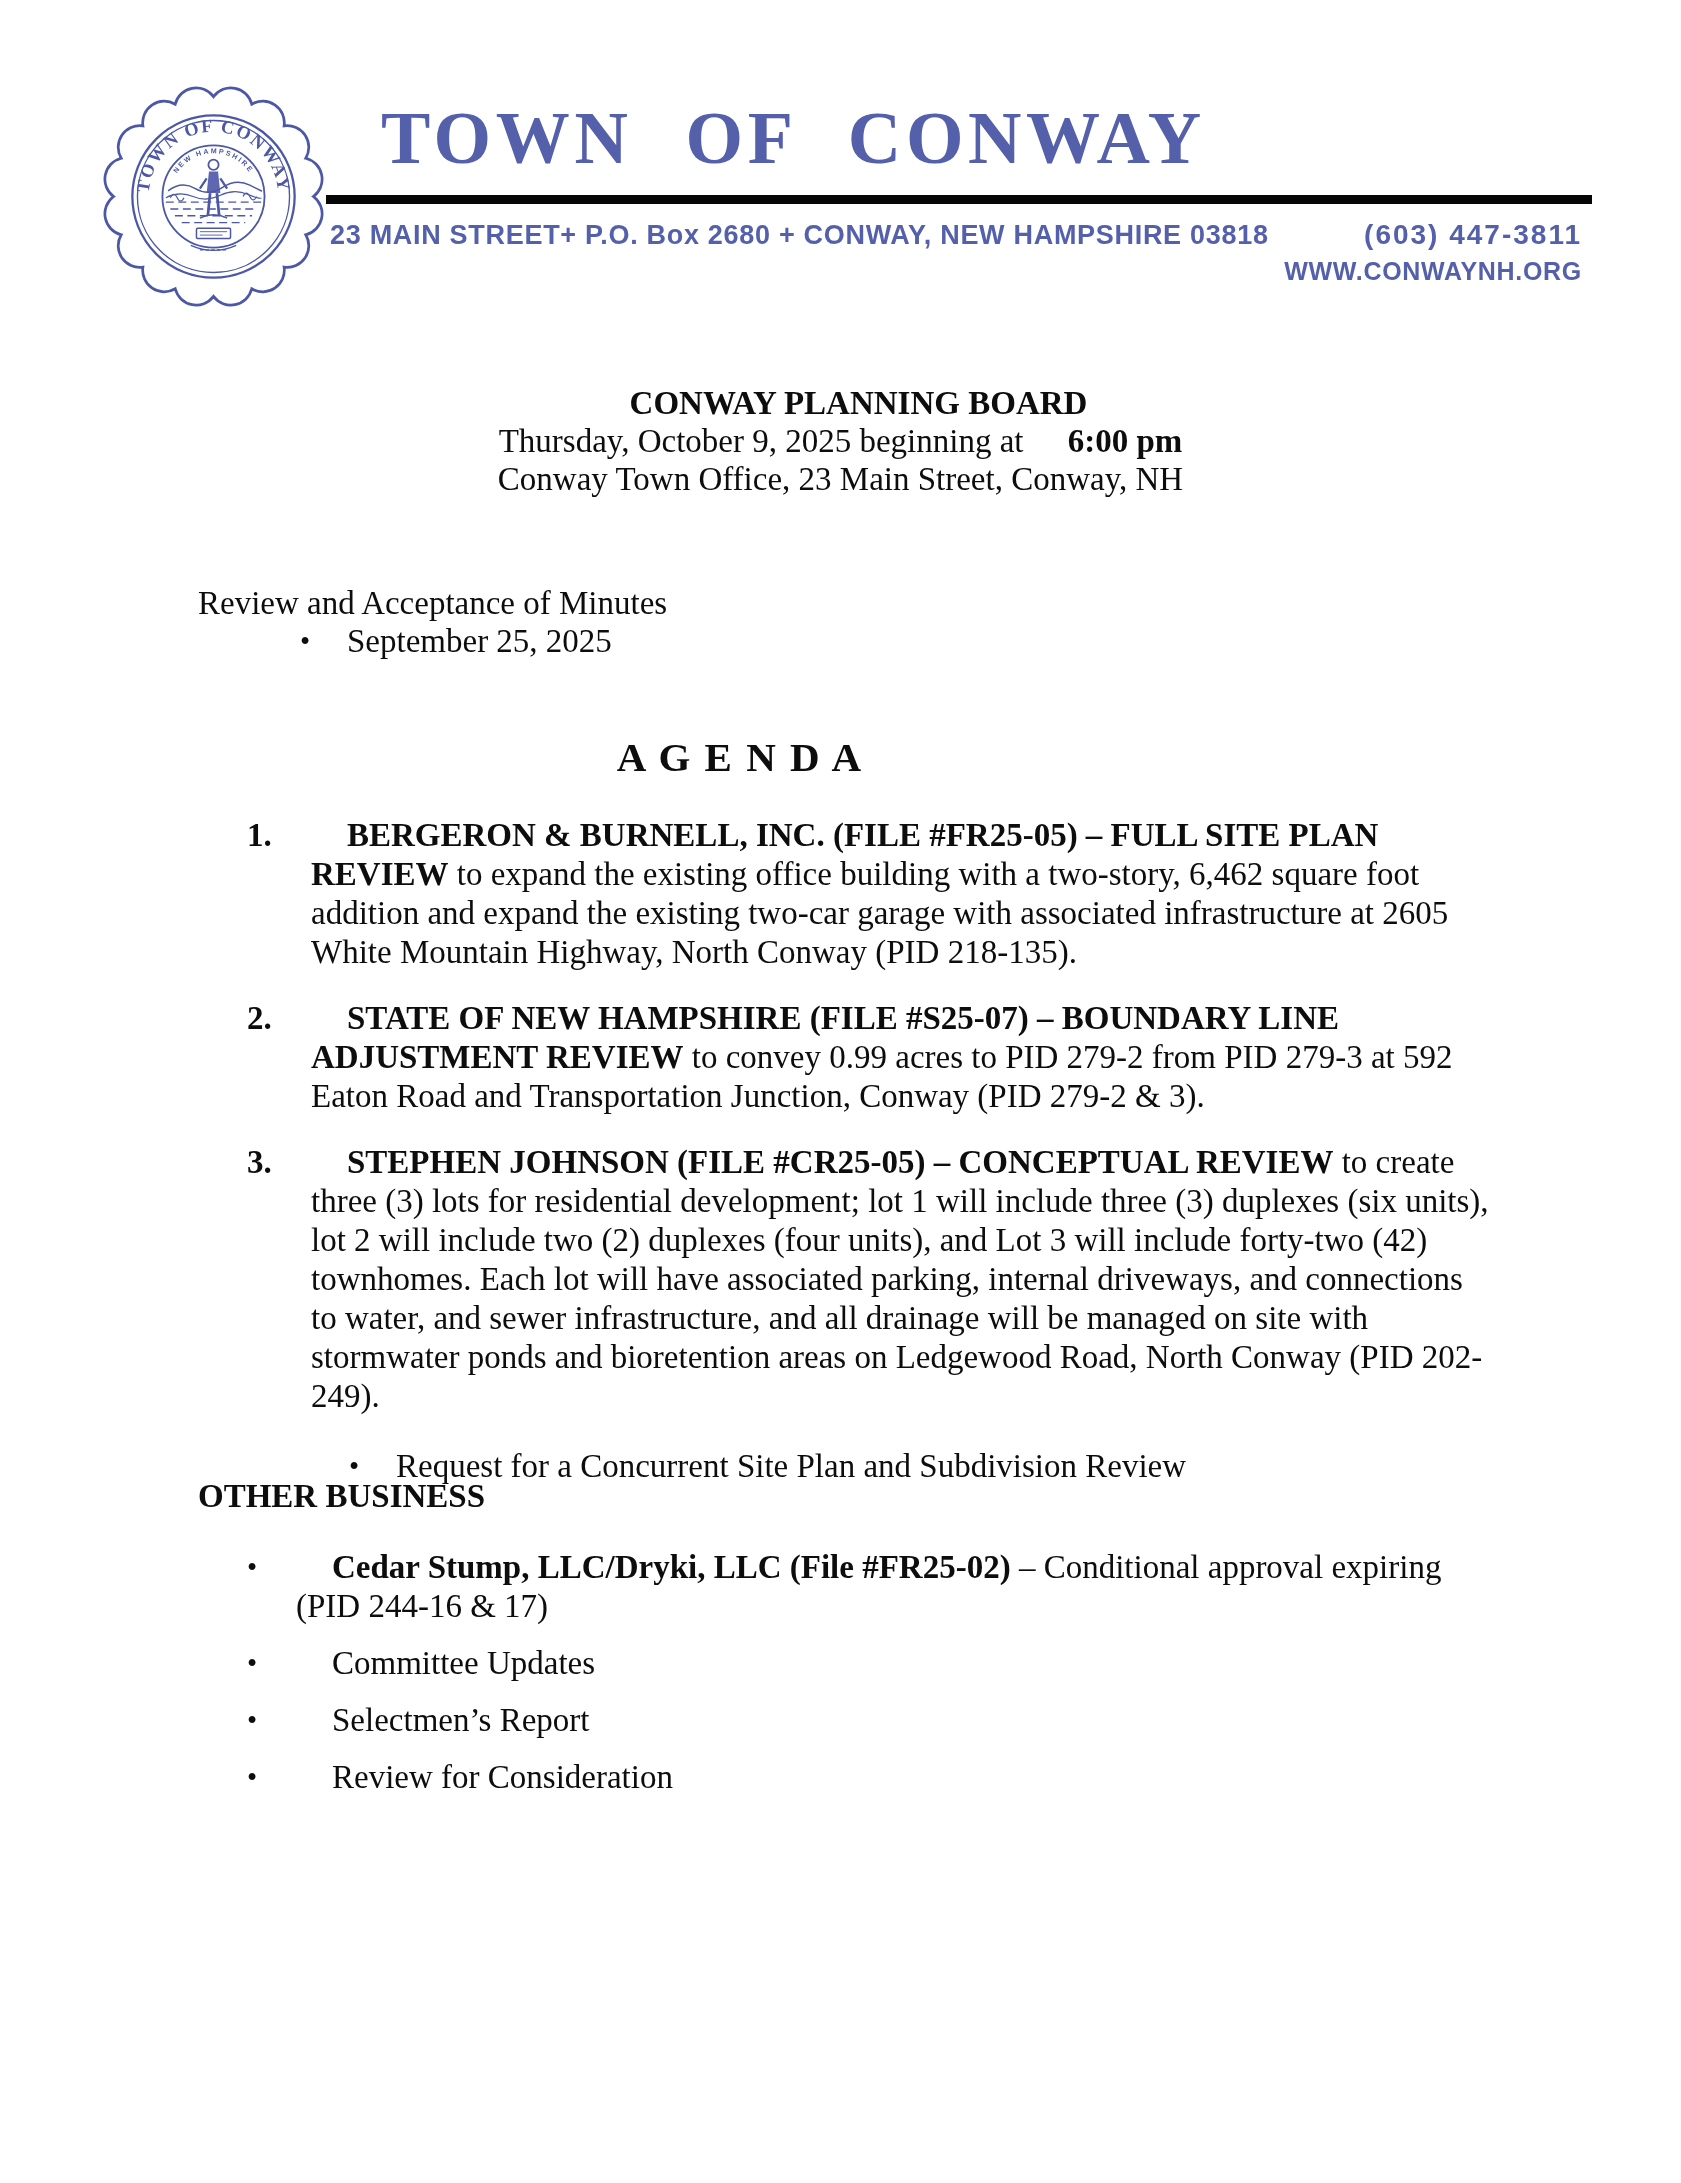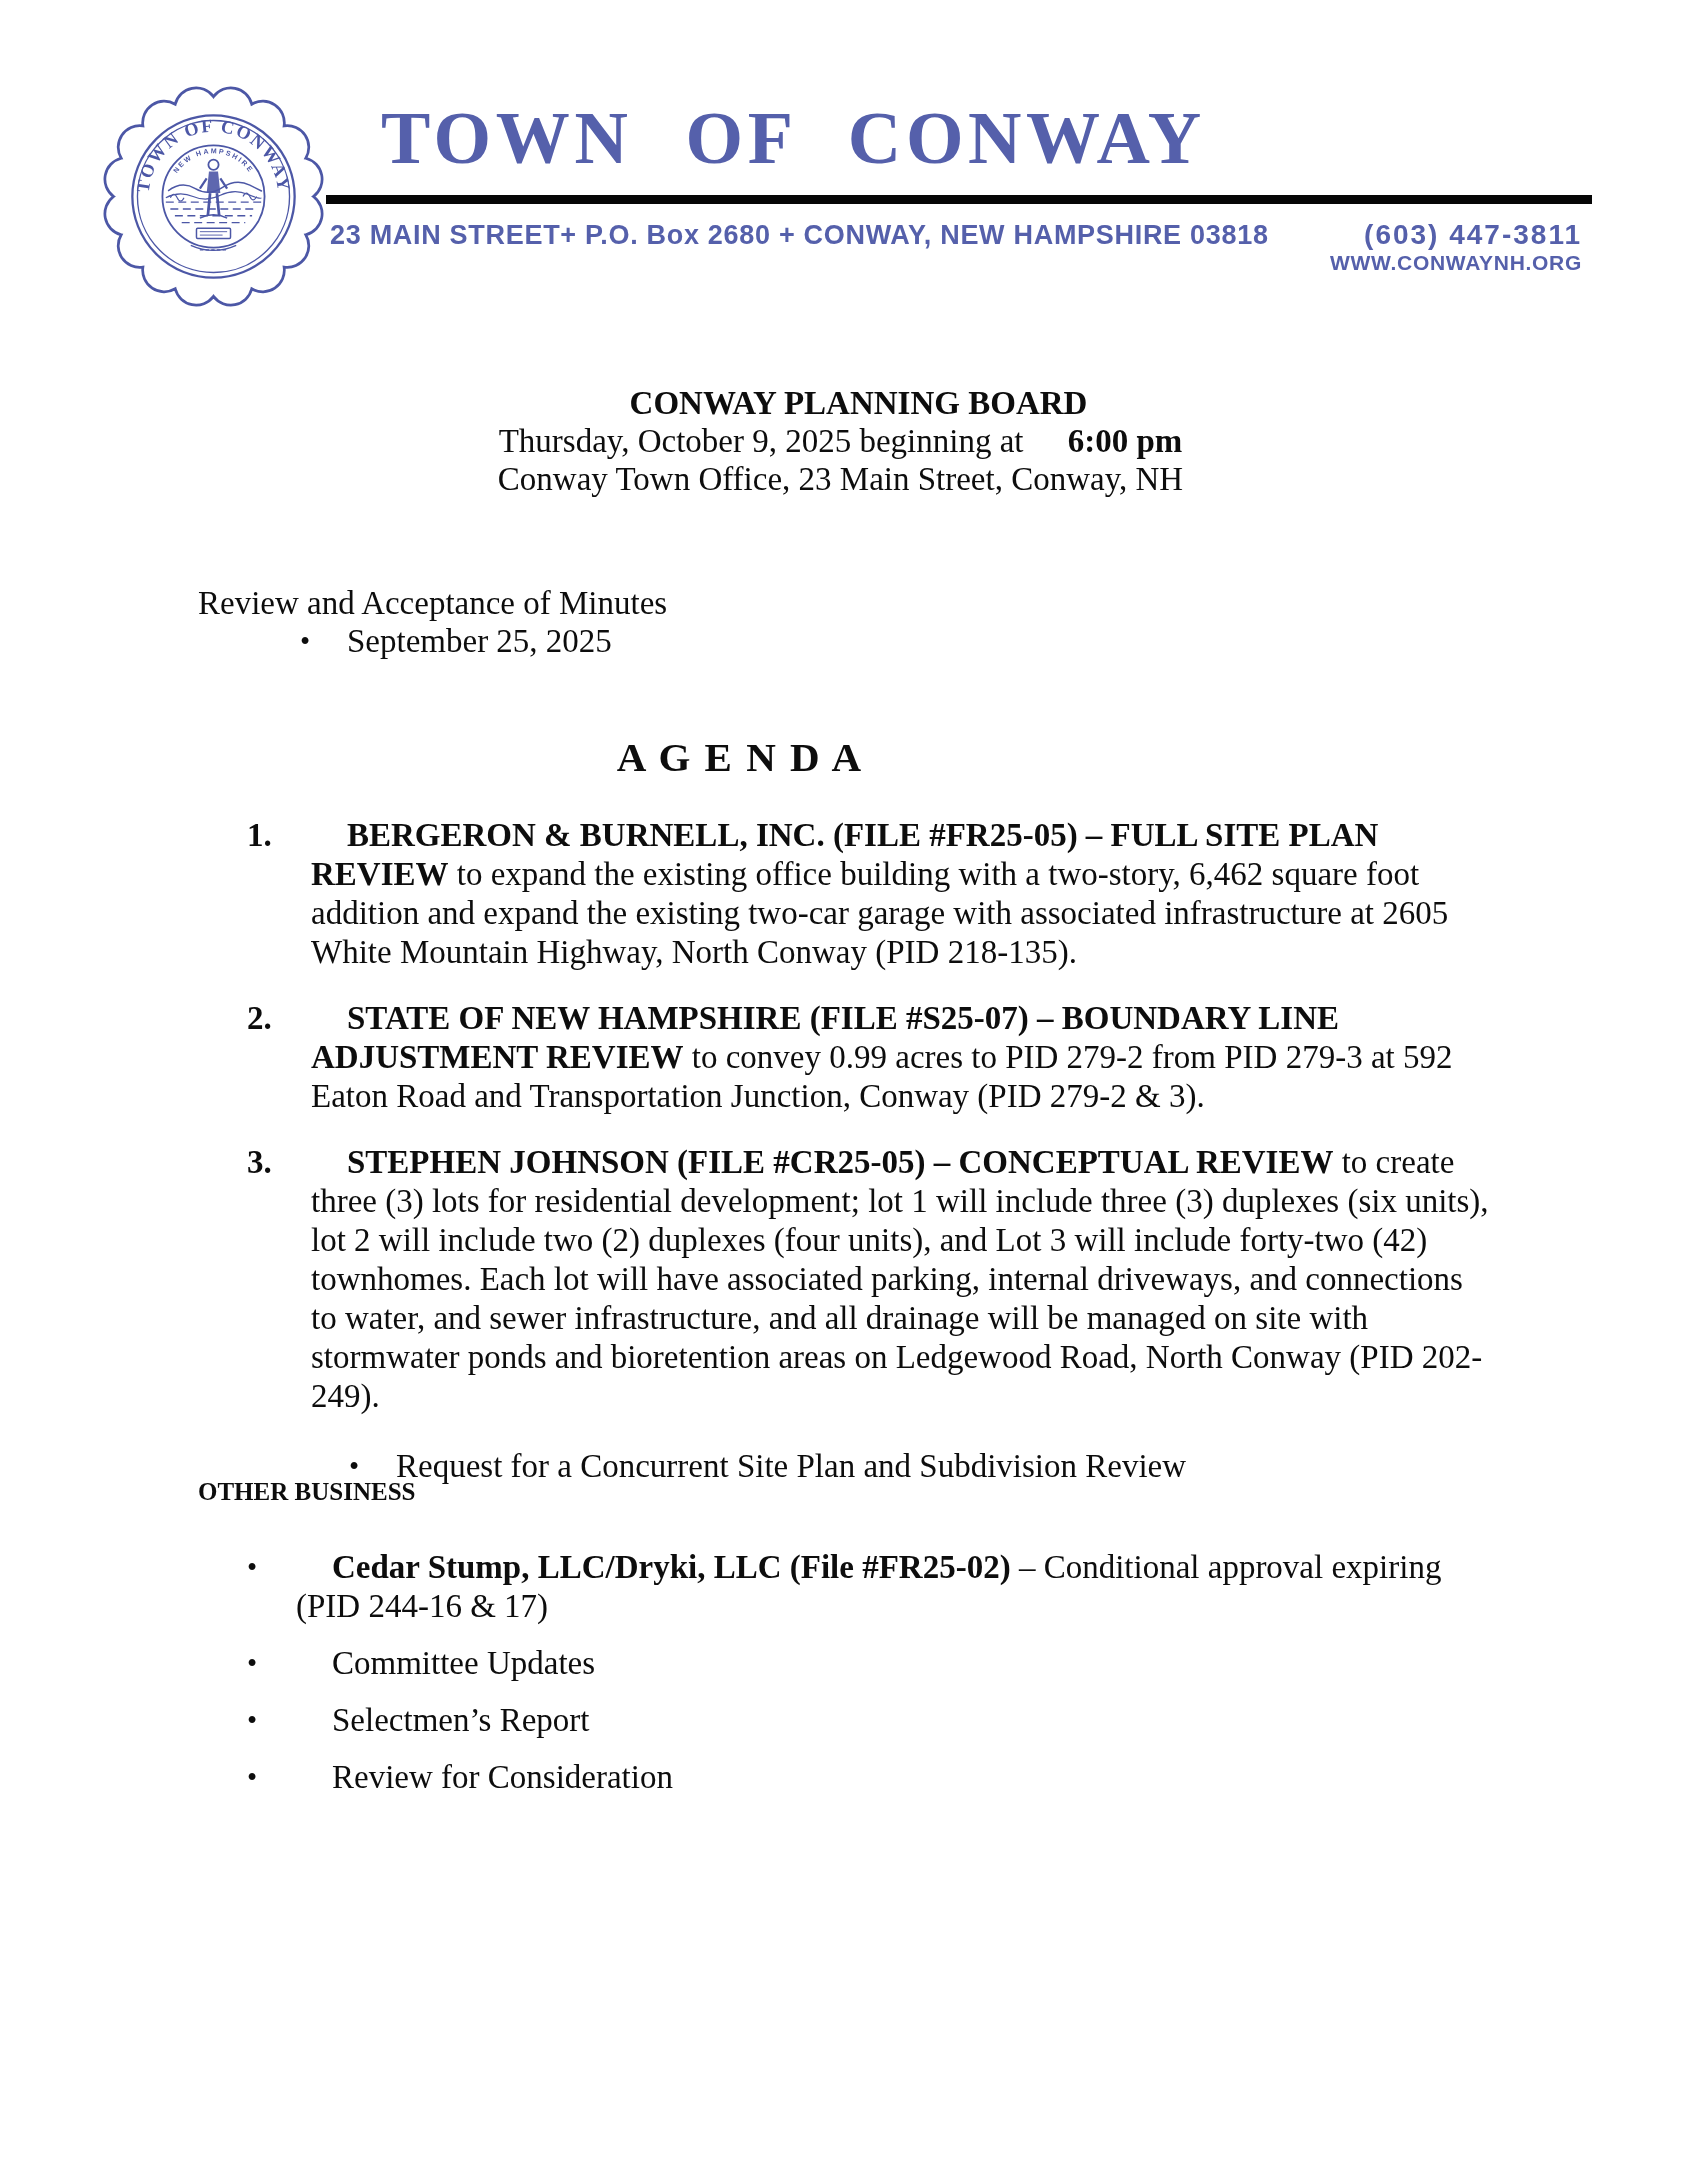--- a/index.html
+++ b/index.html
@@ -35,21 +35,21 @@
     font-weight:bold; font-size:27px; letter-spacing:0.7px;
     color:#5560ab; white-space:nowrap;text-align:center;
   }
   .contact {
     position:absolute; right:99px; top:219px;
     text-align:right;
     font-family:"Liberation Sans", sans-serif;
     font-weight:bold; color:#5560ab;
   }
   .contact .phone { font-size:28px; letter-spacing:2px; }
-  .contact .web   { font-size:21px; letter-spacing:0.7px; }
+  .contact .web   { font-size:25px; letter-spacing:0.7px; margin-top:6px; }
 
   
   .meeting {
     position:absolute; top:384px; left:0; width:1681px;
     text-align:center; font-size:33px; line-height:38px;
   }
   .b { font-weight:bold;padding-left:36px; }
 
   
   .minutes { position:absolute; top:584px; left:198px; font-size:33px; line-height:38px; }
@@ -68,21 +68,21 @@
     font-size:33px; line-height:39px;
   }
   .agenda-item { display:flex; margin-bottom:27px; }
   .agenda-item .num { flex:0 0 49px; font-weight:bold; }
   .agenda-item .itembody { flex:1;margin-left:15px; }
   .sub-bullet { display:flex; margin-top:31px; margin-left:102px; }
 
   
   .other-head {
     position:absolute; top:1478px; left:198px;
-    font-weight:bold; font-size:25px;
+    font-weight:bold; font-size:33px;
   }
   .other {
     position:absolute; top:1548px; left:247px; width:1246px;
     font-size:33px; line-height:39px;
   }
   .other-item { display:flex; margin-bottom:18px; }
   .other-item .marker { flex:0 0 49px; }
 
   
   .seal svg { width:100%; height:100%; }

